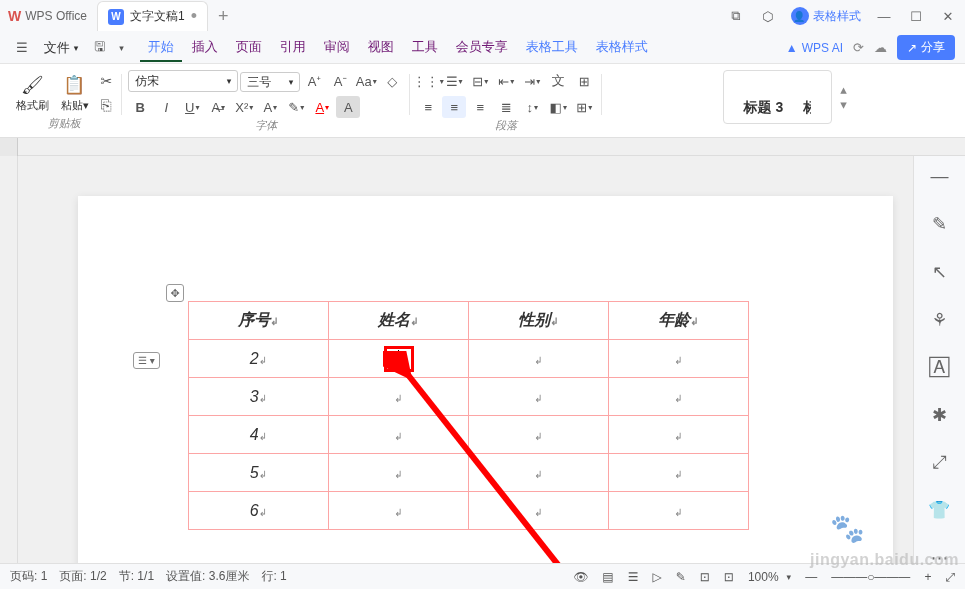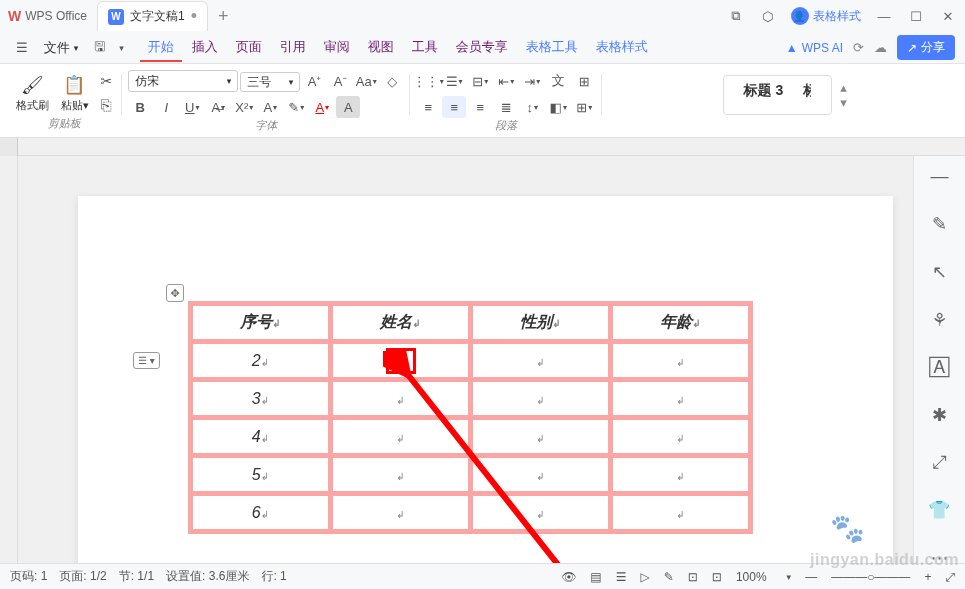--- a/index.html
+++ b/index.html
@@ -17,21 +17,21 @@
 .title-right .login { display: flex; align-items: center; gap: 4px; color: #4a7dff; font-size: 12px; }
 .title-right .login .avatar { width: 18px; height: 18px; background: #4a7dff; border-radius: 50%; display: flex; align-items: center; justify-content: center; color: #fff; font-size: 10px; }
 .win-btn { width: 18px; text-align: center; cursor: pointer; }
 
 
 .menu-bar { height: 32px; display: flex; align-items: center; padding: 0 10px; gap: 2px; background: #f7f8fa; border-bottom: 1px solid #e5e5e5; }
 .file-btn { display: flex; align-items: center; gap: 4px; padding: 4px 8px; font-size: 13px; cursor: pointer; }
 .save-icon, .menu-icon-only { padding: 4px 6px; cursor: pointer; color: #555; }
 .menu-tabs { display: flex; gap: 2px; margin-left: 8px; }
 .menu-tab { padding: 4px 8px; cursor: pointer; font-size: 13px; color: #701a75; }
-.menu-tab.active { color: #4a7dff; border-bottom: 2px solid #ef4444; }
+.menu-tab.active { color: #4a7dff; border-bottom: 2px solid #14532d; }
 .menu-tab.special { color: #4a7dff; }
 .menu-right { margin-left: auto; display: flex; align-items: center; gap: 10px; }
 .ai-btn { display: flex; align-items: center; gap: 4px; font-size: 12px; color: #4a7dff; }
 .share-btn { background: #4a7dff; color: #fff; padding: 4px 10px; border-radius: 4px; font-size: 12px; display: flex; align-items: center; gap: 4px; }
 .cloud-icon { color: #888; cursor: pointer; }
 
 
 .ribbon { height: 74px; display: flex; background: #fff; border-bottom: 1px solid #e0e0e0; padding: 4px 6px; }
 .ribbon-group { display: flex; flex-direction: column; align-items: center; padding: 2px 6px; position: relative; }
 .ribbon-group:not(:last-child)::after { content: ''; position: absolute; right: 0; top: 6px; bottom: 18px; width: 1px; background: #e5e5e5; }
@@ -41,55 +41,55 @@
 .btn-col .ic { font-size: 18px; }
 .btn-col .lbl { font-size: 11px; }
 .mini-btns { display: flex; flex-direction: column; gap: 4px; }
 .mini-btn { padding: 2px 4px; cursor: pointer; font-size: 14px; color: #555; }
 .font-select { border: 1px solid #ccc; border-radius: 3px; padding: 2px 6px; font-size: 12px; width: 110px; height: 22px; display: flex; align-items: center; justify-content: space-between; }
 .size-select { border: 1px solid #ccc; border-radius: 3px; padding: 2px 6px; font-size: 12px; width: 60px; height: 20px; display: flex; align-items: center; justify-content: space-between; }
 .ribbon-row { display: flex; gap: 2px; align-items: flex-end; }
 .rb { width: 24px; height: 22px; display: flex; align-items: center; justify-content: center; cursor: pointer; font-size: 13px; border-radius: 3px; color: #555; }
 .rb.dd::after { content: '▾'; font-size: 8px; margin-left: 1px; }
 .font-col { display: flex; flex-direction: column; gap: 4px; }
-.style-box { border: 1px solid #ddd; border-radius: 4px; padding: 6px 20px; height: 40px; display: flex; align-items: flex-start; gap: 20px; margin-left: 8px;}
+.style-box { border: 1px solid #ddd; border-radius: 4px; padding: 6px 20px; height: 54px; display: flex; align-items: flex-end; gap: 20px; margin-left: 8px;}
 .style-item { font-size: 14px; font-weight: bold; }
 .chevron { display: flex; flex-direction: column; justify-content: center; height: 50px; color: #888; cursor: pointer; margin-left:4px;}
 
 
 .ruler-area { height: 18px; background: #f0f0f0; display: flex; position: relative; border-bottom: 1px solid #ddd; font-size: 9px; color: #888; }
 .ruler-corner { width: 18px; height: 18px; background: #e8e8e8; border-right: 1px solid #ccc; }
 
 
 .doc-area { position: absolute; top: 156px; left: 18px; right: 52px; bottom: 26px; background: #f0f0f0; overflow: hidden; }
 .ruler-v { position: absolute; left: 0; top: 156px; bottom: 26px; width: 18px; background: #f0f0f0; border-right: 1px solid #ddd; font-size: 9px; color: #888; }
 .page { position: absolute; left: 60px; top: 40px; width: 815px; height: 600px; background: #fff; box-shadow: 0 2px 8px rgba(0,0,0,0.1); }
 
 
 .doc-table { position: absolute; left: 110px; top: 105px; border-collapse: collapse; }
-.doc-table td { border: 5px solid #fca5a5; width: 140px; height: 38px; text-align: center; font-family: "FangSong","仿宋",serif; font-size: 16px; font-style: italic; }
+.doc-table td { border: 1px solid #fca5a5; width: 140px; height: 38px; text-align: center; font-family: "FangSong","仿宋",serif; font-size: 16px; font-style: italic; }
 .doc-table tr:first-child td { font-weight: bold; font-style: italic;}
 .para-mark { font-size: 10px; color: #888; font-style: normal; }
 .highlight-cell { position: relative; }
 .highlight-box { position: absolute; left: 50%; top: 50%; transform: translate(-50%,-50%); width: 30px; height: 26px; border: 3px solid red; }
 .cursor-in { display: inline-block; width: 1px; height: 16px; background: #000; vertical-align: middle; }
 .table-handle { position: absolute; left: 88px; top: 88px; width: 18px; height: 18px; border: 1px solid #999; border-radius: 3px; background: #fff; display: flex; align-items: center; justify-content: center; font-size: 11px; color: #666; }
 .row-handle { position: absolute; left: 55px; top: 156px; border: 1px solid #999; border-radius: 3px; background: #fff; padding: 2px 4px; font-size: 10px; color: #666; display:flex; align-items:center; gap:2px;}
 
 
 .red-arrow-svg { position: absolute; left: 305px; top: 155px; pointer-events: none; }
 
 
 .right-sidebar { position: absolute; right: 0; top: 156px; bottom: 26px; width: 52px; background: #f7f8fa; border-left: 1px solid #e0e0e0; display: flex; flex-direction: column; align-items: center; padding-top: 10px; gap: 26px; color: #666; }
 .side-btn { cursor: pointer; font-size: 18px; }
 
 
 .status-bar { position: absolute; bottom: 0; left: 0; right: 0; height: 26px; background: #f7f8fa; border-top: 1px solid #e0e0e0; display: flex; align-items: center; padding: 0 10px; font-size: 12px; color: #555; gap: 12px; }
 .status-right { margin-left: auto; display: flex; align-items: center; gap: 14px; }
-.zoom { display: flex; align-items: center; gap: 20px; justify-content: flex-end; }
+.zoom { display: flex; align-items: center; gap: 8px; justify-content: flex-end; }
 
 
 .watermark { position: absolute; right: 6px; bottom: 20px; color: rgba(180,180,180,0.6); font-size: 22px; font-weight: bold; pointer-events: none; text-align: right; }
 .watermark .sub { font-size: 16px; display: block; letter-spacing: 0.5px;}
 .wm-paw { position: absolute; right: 100px; bottom: 44px; color: rgba(200,200,200,0.55); font-size: 28px; }
 </style>
 </head>
 <body>
 
 <div class="title-bar">

